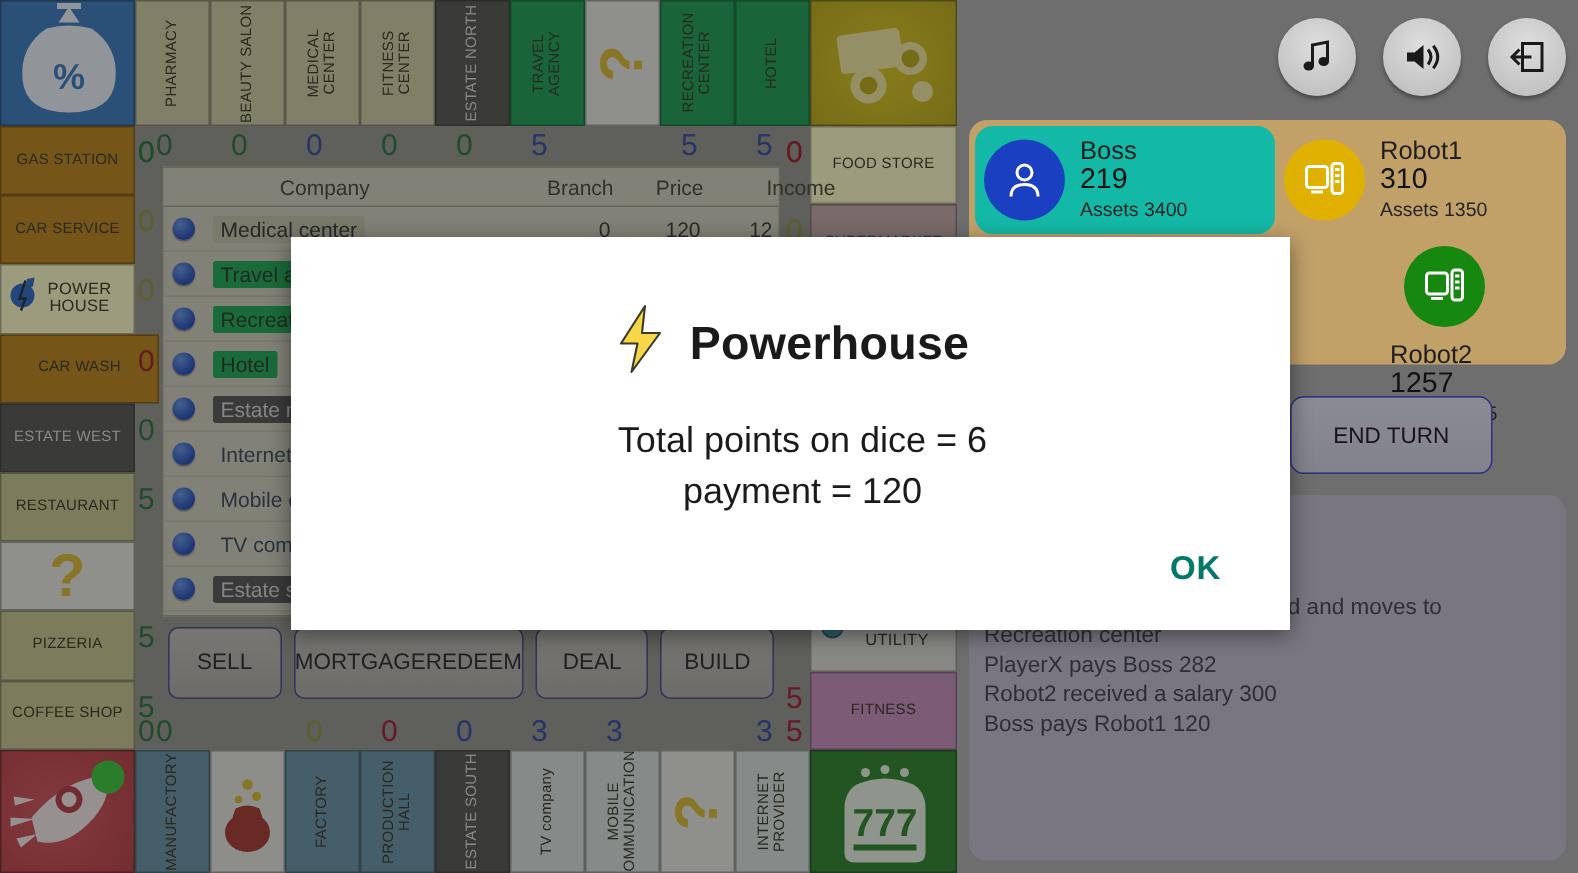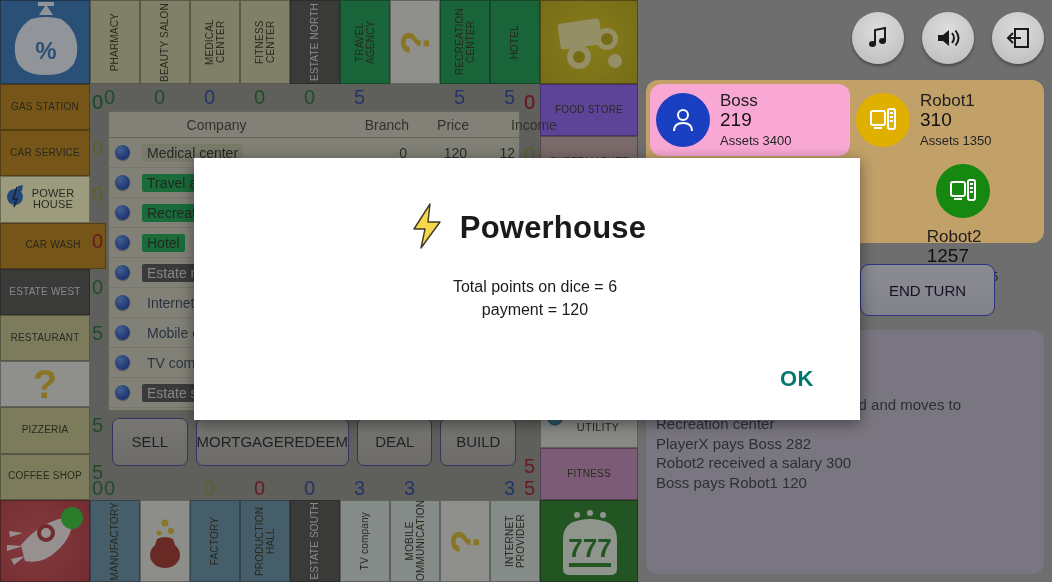--- a/index.html
+++ b/index.html
@@ -114,21 +114,21 @@
     display: flex; align-items: center; justify-content: center;
     box-shadow: 0 2px 3px rgba(0,0,0,.35);
   }
   #players {
     position: absolute; left: 8px; top: 80px; width: 398px; height: 163px;
     background: #c2a169; border-radius: 12px;
   }
   .pcard { position: absolute; display: flex; align-items: center; gap: 10px; }
   .pcard.active {
     left: 4px; top: 4px; width: 200px; height: 72px;
-    background: #f9a8d4; border-radius: 12px; padding-left: 6px;
+    background: #14b8a6; border-radius: 12px; padding-left: 6px;
   }
   .pavatar {
     width: 54px; height: 54px; border-radius: 50%;
     display: flex; align-items: center; justify-content: center; flex: 0 0 54px;
   }
   .pinfo { line-height: 1.08; }
   .pname { font-size: 17px; color: #1e1e1e; }
   .pcash { font-size: 19px; color: #111; }
   .passets { font-size: 13px; color: #232323; }
 
@@ -152,21 +152,21 @@
     position: absolute; left: 194px; top: 158px; width: 666px; height: 262px;
     background: #fff; z-index: 100;
     box-shadow: 0 3px 14px rgba(0,0,0,.45);
   }
   #mhead {
     display: flex; align-items: center; justify-content: center;
     gap: 14px; padding-top: 44px;
   }
   #mtitle { font-size: 31px; color: #1a1a1a; font-weight: 700; letter-spacing: .2px; }
   #mbody { text-align: center; margin-top: 22px; }
-  #mbody div { font-size: 16px; color: #1b1b1b; line-height: 1.42; margin-left: 16px; }
+  #mbody div { font-size: 24px; color: #1b1b1b; line-height: 1.42; margin-left: 16px; }
   #mok {
     position: absolute; right: 46px; bottom: 28px;
     font-size: 22px; font-weight: 700; color: #00796b; letter-spacing: .5px;
   }
 </style>
 </head>
 <body>
 
 <div id="root">
 
@@ -273,21 +273,21 @@
         </div>
         <div class="cell" style="left: 0px; top: 361.2px; width: 90px; height: 46.2px; background: rgb(227, 227, 221);">
           <span class="lbl" style="font-size: 40px; color: rgb(216, 180, 35); font-weight: bold;">?</span>
         </div>
         <div class="cell" style="left: 0px; top: 407.4px; width: 90px; height: 46.2px; background: rgb(194, 194, 137);">
           <span class="lbl">PIZZERIA</span>
         </div>
         <div class="cell" style="left: 0px; top: 453.6px; width: 90px; height: 46.2px; background: rgb(194, 194, 137);">
           <span class="lbl">COFFEE SHOP</span>
         </div>
-        <div class="cell" style="left: 540px; top: 84px; width: 98px; height: 52px; background: #8b5cf6;">
+        <div class="cell" style="left: 540px; top: 84px; width: 98px; height: 52px; background: #fef9c3;">
           <span class="lbl">FOOD STORE</span>
         </div>
         <div class="cell" style="left: 540px; top: 136px; width: 98px; height: 52px; background: rgb(191, 160, 160);">
           <span class="lbl">SUPERMARKET</span>
         </div>
         <div class="cell" style="left: 540px; top: 188px; width: 98px; height: 52px; background: rgb(191, 160, 160);">
           <span class="lbl">DEPARTMENT STORE</span>
         </div>
         <div class="cell dark" style="left: 540px; top: 240px; width: 98px; height: 52px; background: rgb(74, 74, 72);">
           <span class="lbl">ESTATE EAST</span>

